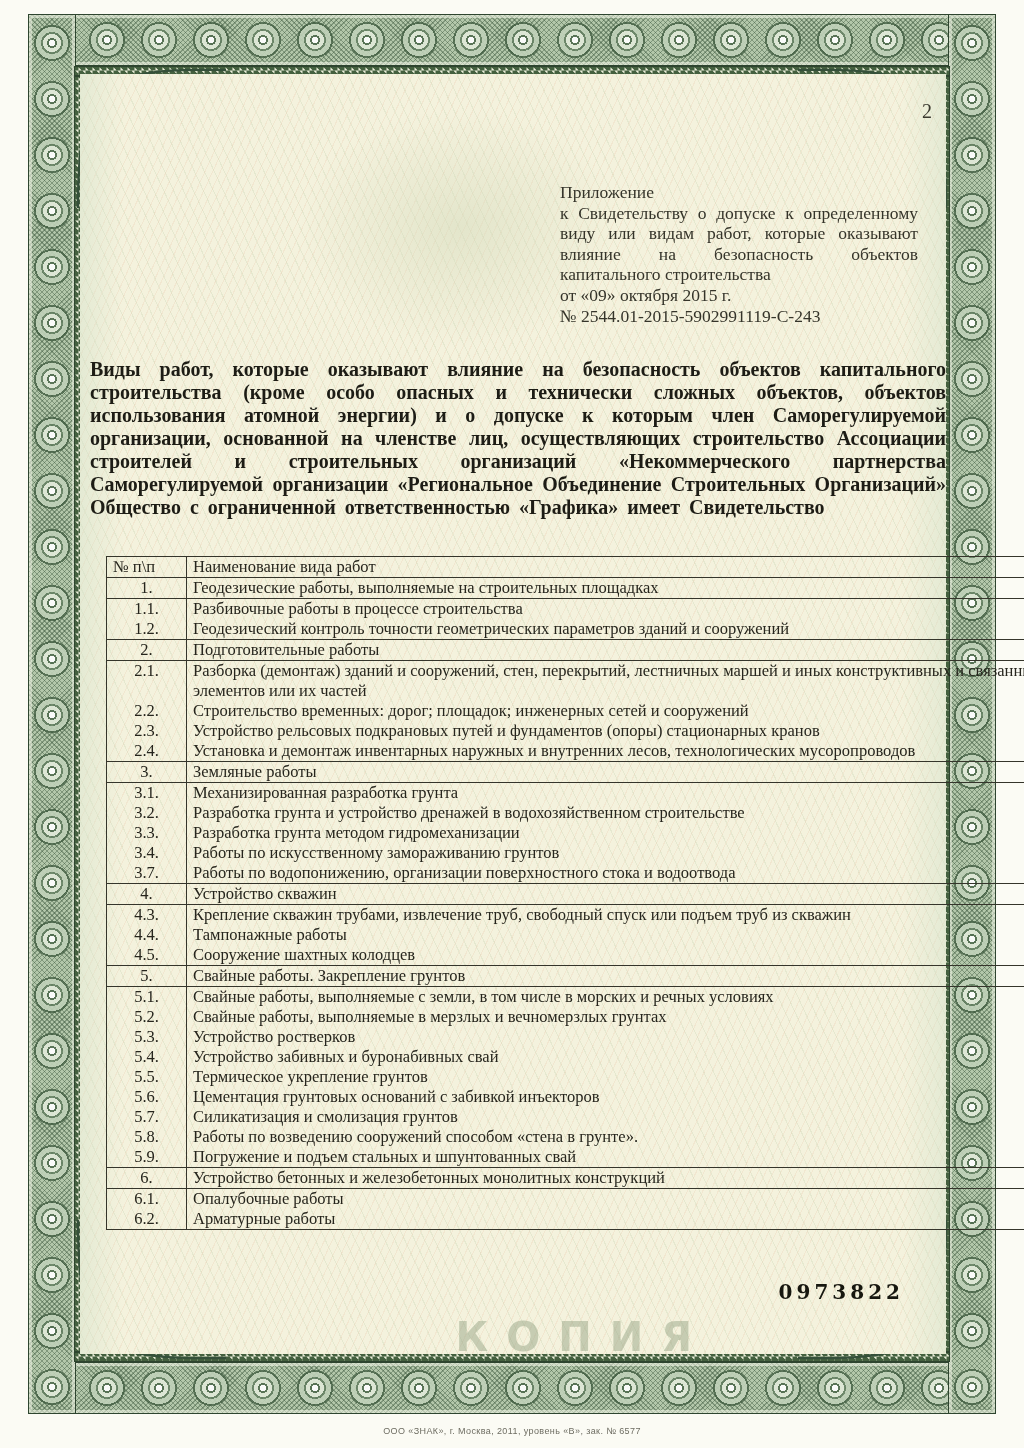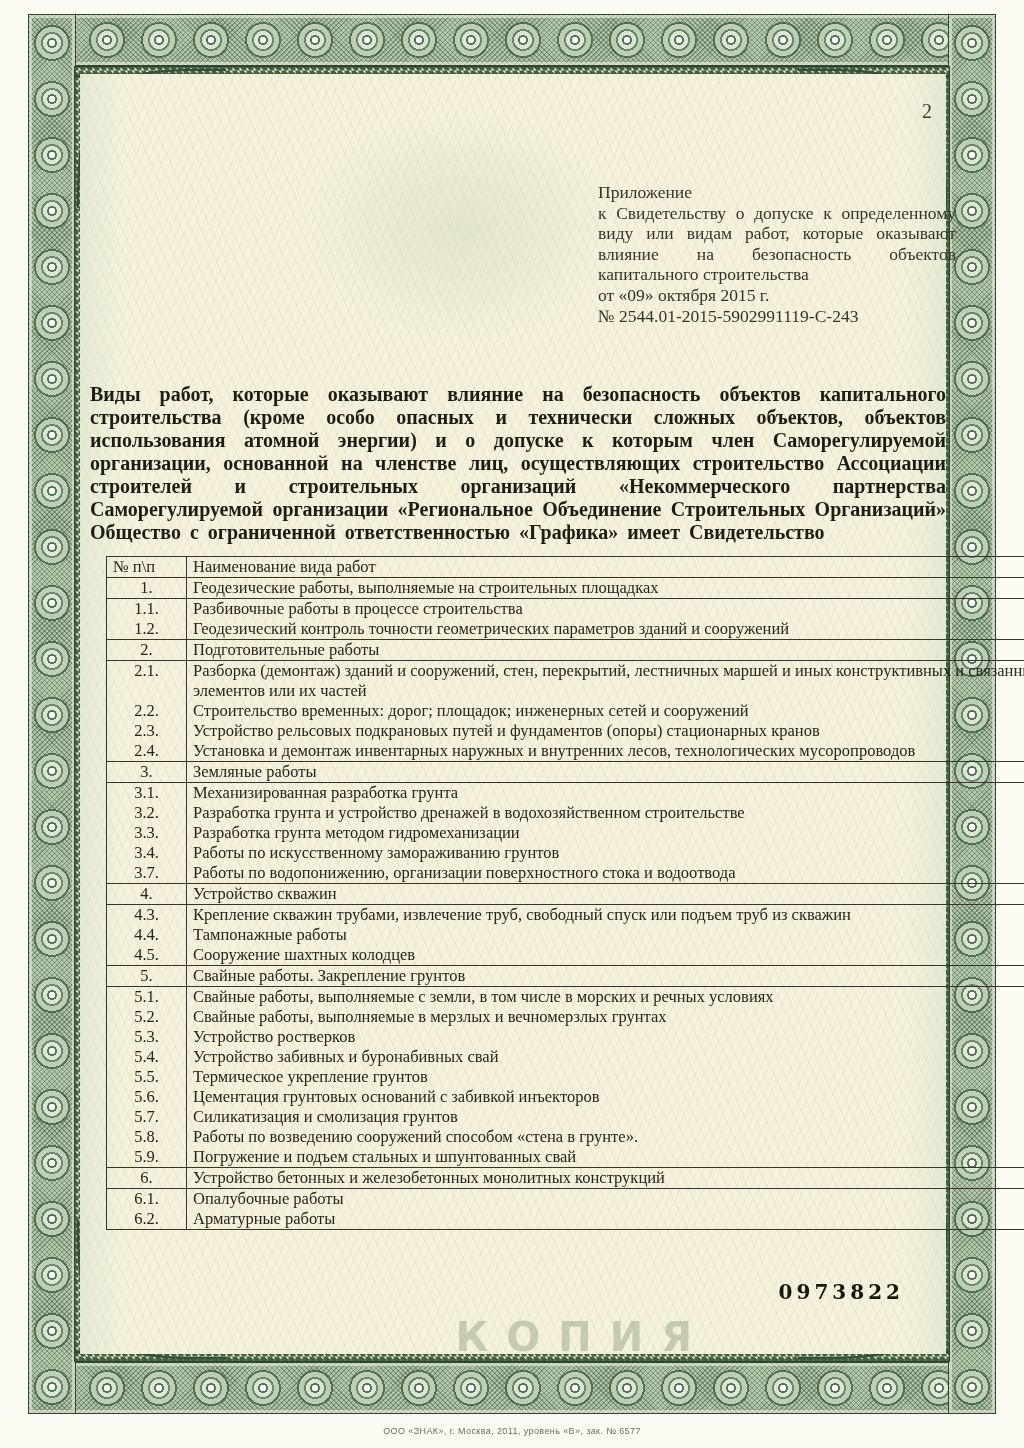--- a/index.html
+++ b/index.html
@@ -60,27 +60,27 @@
       radial-gradient(ellipse 230px 170px at 44% 12%, rgba(213,219,188,.55), rgba(213,219,188,0) 70%),
       linear-gradient(90deg, rgba(212,226,202,.5), rgba(212,226,202,0) 5%, rgba(212,226,202,0) 95%, rgba(212,226,202,.5)),
       repeating-linear-gradient(115deg, rgba(233,198,170,.25) 0 1px, rgba(0,0,0,0) 1px 7px),
       repeating-linear-gradient(65deg, rgba(178,198,158,.22) 0 1px, rgba(0,0,0,0) 1px 9px);
     color:#23221b;
   }
 
   .page-number { position:absolute; top:26px; right:14px; font-size:20px; color:#3a392f; }
 
   .appendix {
-    position:absolute; left:518px; top:108px; width:358px;
+    position:absolute; left:480px; top:108px; width:358px;
     font-size:17.5px; line-height:20.6px; color:#35342a;
   }
   .appendix .a-body { text-align:justify; }
 
   .intro {
-    position:absolute; left:10px; top:309px; width:856px; height:190px; overflow:hidden;
+    position:absolute; left:10px; top:284px; width:856px; height:190px; overflow:hidden;
     font-size:20px; line-height:23px; font-weight:bold; text-align:justify;
     word-spacing:4px; color:#1d1c15;
   }
 
   table.works {
     position:absolute; left:26px; top:482px; width:1024px;
     border-collapse:collapse; table-layout:fixed;
     font-size:16.5px; color:#26251d;
     border:1.6px solid #35352b;
   }

